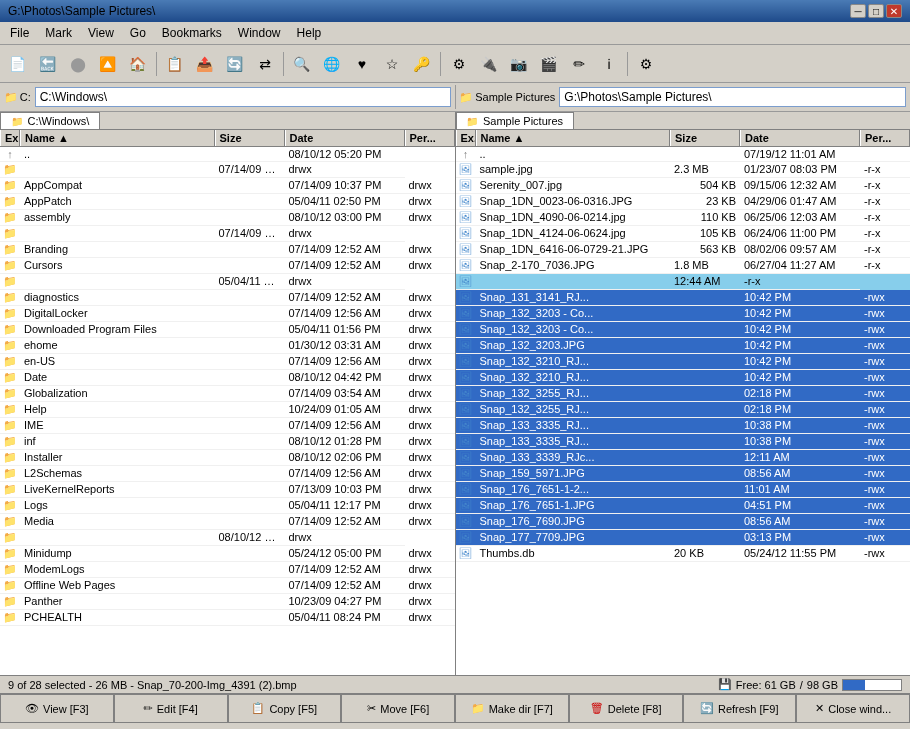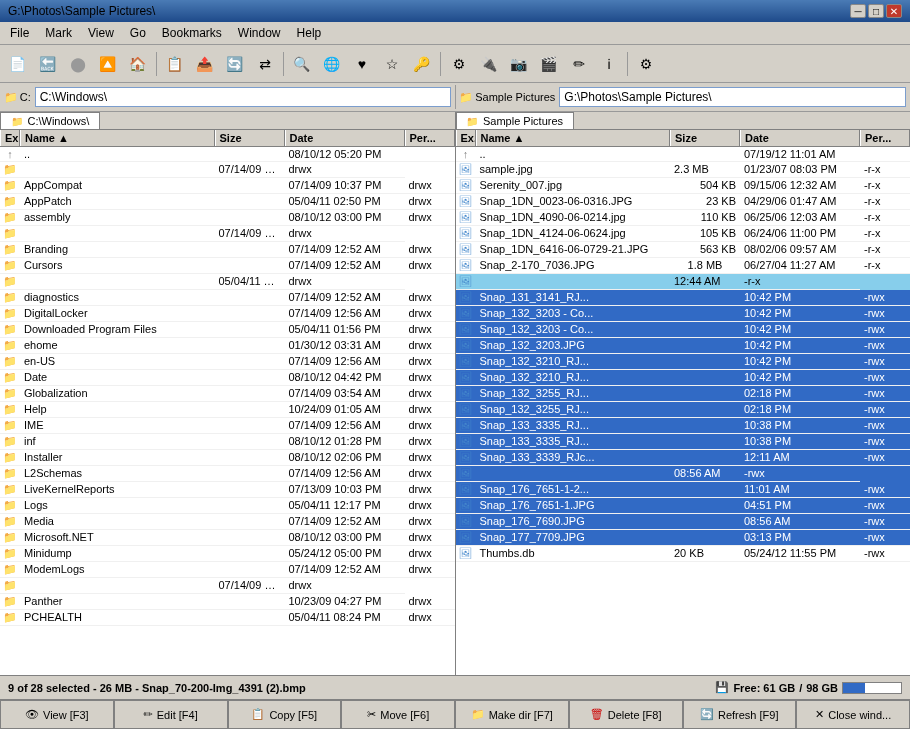--- a/index.html
+++ b/index.html
@@ -46,21 +46,21 @@
     
     .file-list { flex: 1; overflow-y: auto; background: white; position: relative; }
     .file-row { display: grid; font-size: 11px; cursor: pointer; }
     .left-row { grid-template-columns: 20px 1fr 70px 120px 50px; }
     .right-row { grid-template-columns: 20px 1fr 70px 120px 50px; }
     .file-row.selected { background: #316ac5; color: white; }
     .file-cell { padding: 1px 4px; overflow: hidden; white-space: nowrap; text-overflow: ellipsis; border-bottom: 1px solid #f0f0f0; }
     .file-icon { display: flex; align-items: center; justify-content: center; font-size: 12px; }
     
     
-    #status-bar { background: #d4d0c8; border-top: 1px solid #808080; padding: 2px 8px; font-size: 11px; display: flex; justify-content: space-between; align-items: center; height: 24px; font-weight: bold; }
+    #status-bar { background: #d4d0c8; border-top: 1px solid #808080; padding: 2px 8px; font-size: 11px; display: flex; justify-content: space-between; align-items: center; height: 18px; }
     .status-storage { display: flex; align-items: center; gap: 4px; }
     .storage-bar { width: 60px; height: 12px; border: 1px solid #808080; background: white; }
     .storage-fill { height: 100%; background: #316ac5; }
     
     
     #bottom-toolbar { background: #d4d0c8; border-top: 1px solid #808080; display: flex; height: 30px; }
     .bottom-btn { flex: 1; border: 1px solid #808080; background: #d4d0c8; cursor: pointer; font-size: 11px; display: flex; align-items: center; justify-content: center; gap: 4px; }
     
     
     .file-list::-webkit-scrollbar { width: 16px; }
@@ -365,21 +365,20 @@
     <div class="file-cell file-icon" style="font-size:11px;color:#c8a000">📁</div>
     <div class="file-cell">Media</div>
     <div class="file-cell" style="text-align:right">
             <dir></dir>
           </div>
     <div class="file-cell">07/14/09 12:52 AM</div>
     <div class="file-cell">drwx</div>
   </div>
         <div class="file-row left-row">
     <div class="file-cell file-icon" style="font-size:11px;color:#c8a000">📁</div>
-    <div class="file-cell">Microsoft.NET</div>
     <div class="file-cell" style="text-align:right">
             <dir></dir>
           </div>
     <div class="file-cell">08/10/12 03:00 PM</div>
     <div class="file-cell">drwx</div>
   </div>
         <div class="file-row left-row">
     <div class="file-cell file-icon" style="font-size:11px;color:#c8a000">📁</div>
     <div class="file-cell">Minidump</div>
     <div class="file-cell" style="text-align:right">
@@ -392,20 +391,21 @@
     <div class="file-cell file-icon" style="font-size:11px;color:#c8a000">📁</div>
     <div class="file-cell">ModemLogs</div>
     <div class="file-cell" style="text-align:right">
             <dir></dir>
           </div>
     <div class="file-cell">07/14/09 12:52 AM</div>
     <div class="file-cell">drwx</div>
   </div>
         <div class="file-row left-row">
     <div class="file-cell file-icon" style="font-size:11px;color:#c8a000">📁</div>
+    <div class="file-cell">Offline Web Pages</div>
     <div class="file-cell" style="text-align:right">
             <dir></dir>
           </div>
     <div class="file-cell">07/14/09 12:52 AM</div>
     <div class="file-cell">drwx</div>
   </div>
         <div class="file-row left-row">
     <div class="file-cell file-icon" style="font-size:11px;color:#c8a000">📁</div>
     <div class="file-cell">Panther</div>
     <div class="file-cell" style="text-align:right">
@@ -491,21 +491,21 @@
         <div class="file-row right-row">
     <div class="file-cell file-icon" style="font-size:11px;color:#4488cc">🖼</div>
     <div class="file-cell">Snap_1DN_6416-06-0729-21.JPG</div>
     <div class="file-cell" style="text-align:right">563 KB</div>
     <div class="file-cell">08/02/06 09:57 AM</div>
     <div class="file-cell">-r-x</div>
   </div>
         <div class="file-row right-row">
     <div class="file-cell file-icon" style="font-size:11px;color:#4488cc">🖼</div>
     <div class="file-cell">Snap_2-170_7036.JPG</div>
-    <div class="file-cell" style="text-align:center">1.8 MB</div>
+    <div class="file-cell" style="text-align:left">1.8 MB</div>
     <div class="file-cell">06/27/04 11:27 AM</div>
     <div class="file-cell">-r-x</div>
   </div>
         <div class="file-row right-row selected" style="background: rgb(135, 206, 235); color: rgb(0, 0, 0);">
     <div class="file-cell file-icon" style="font-size:11px;color:#4488cc">🖼</div>
     <div class="file-cell" style="text-align:right"></div>
     <div class="file-cell">12:44 AM</div>
     <div class="file-cell">-r-x</div>
   </div>
         <div class="file-row right-row selected">
@@ -580,20 +580,21 @@
   </div>
         <div class="file-row right-row selected">
     <div class="file-cell file-icon" style="font-size:11px;color:#4488cc">🖼</div>
     <div class="file-cell">Snap_133_3339_RJc...</div>
     <div class="file-cell" style="text-align:right"></div>
     <div class="file-cell">12:11 AM</div>
     <div class="file-cell">-rwx</div>
   </div>
         <div class="file-row right-row selected">
     <div class="file-cell file-icon" style="font-size:11px;color:#4488cc">🖼</div>
+    <div class="file-cell">Snap_159_5971.JPG</div>
     <div class="file-cell" style="text-align:right"></div>
     <div class="file-cell">08:56 AM</div>
     <div class="file-cell">-rwx</div>
   </div>
         <div class="file-row right-row selected">
     <div class="file-cell file-icon" style="font-size:11px;color:#4488cc">🖼</div>
     <div class="file-cell">Snap_176_7651-1-2...</div>
     <div class="file-cell" style="text-align:right"></div>
     <div class="file-cell">11:01 AM</div>
     <div class="file-cell">-rwx</div>

